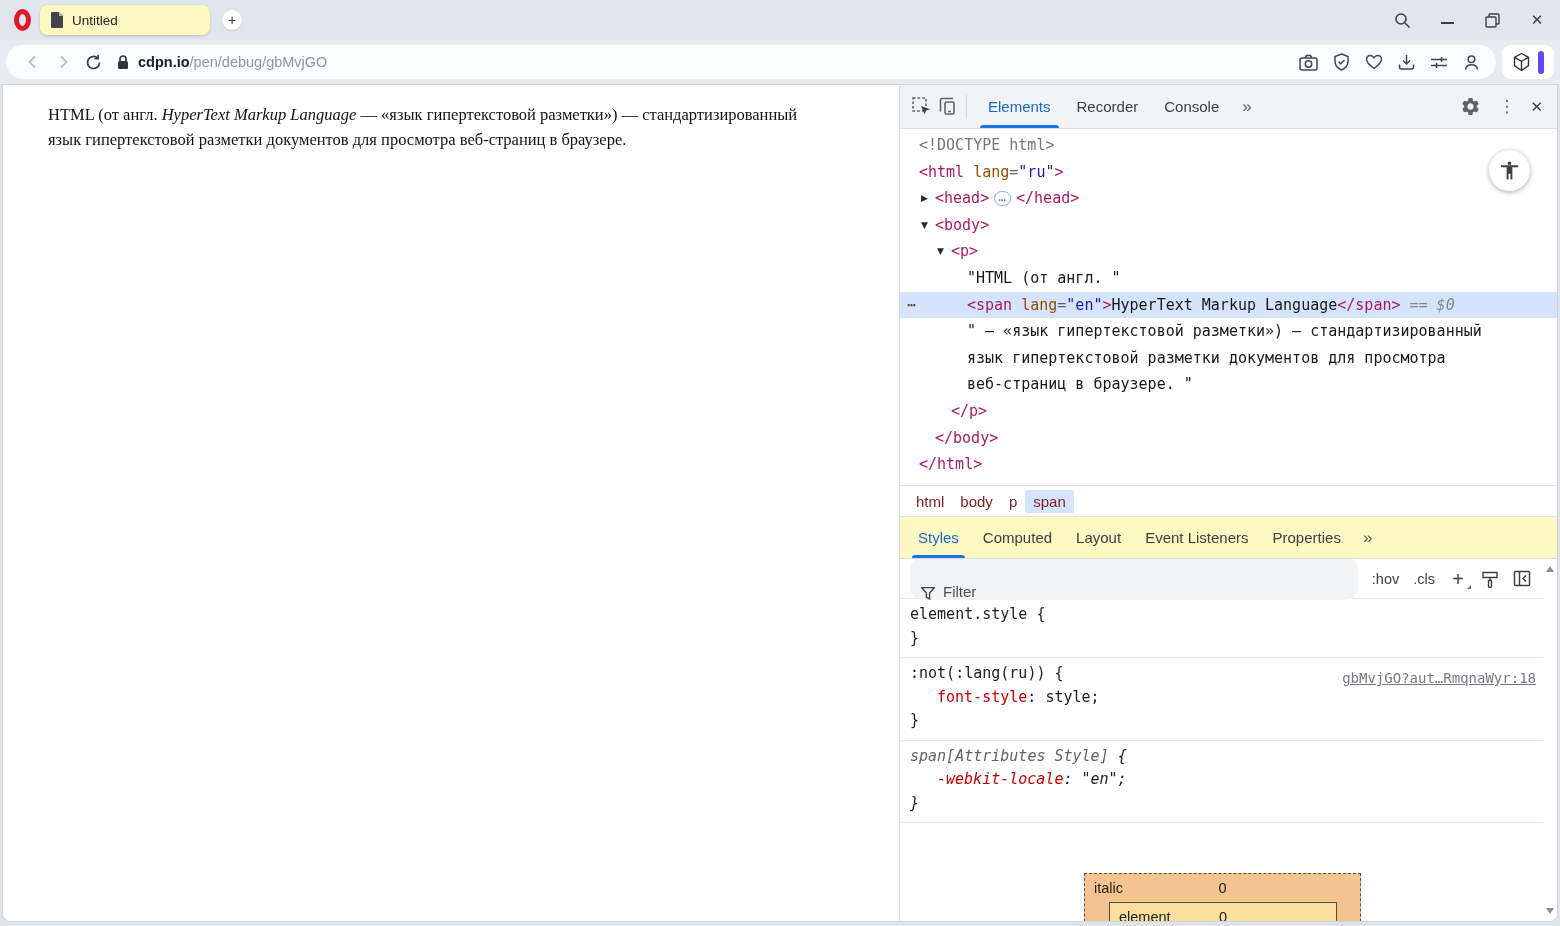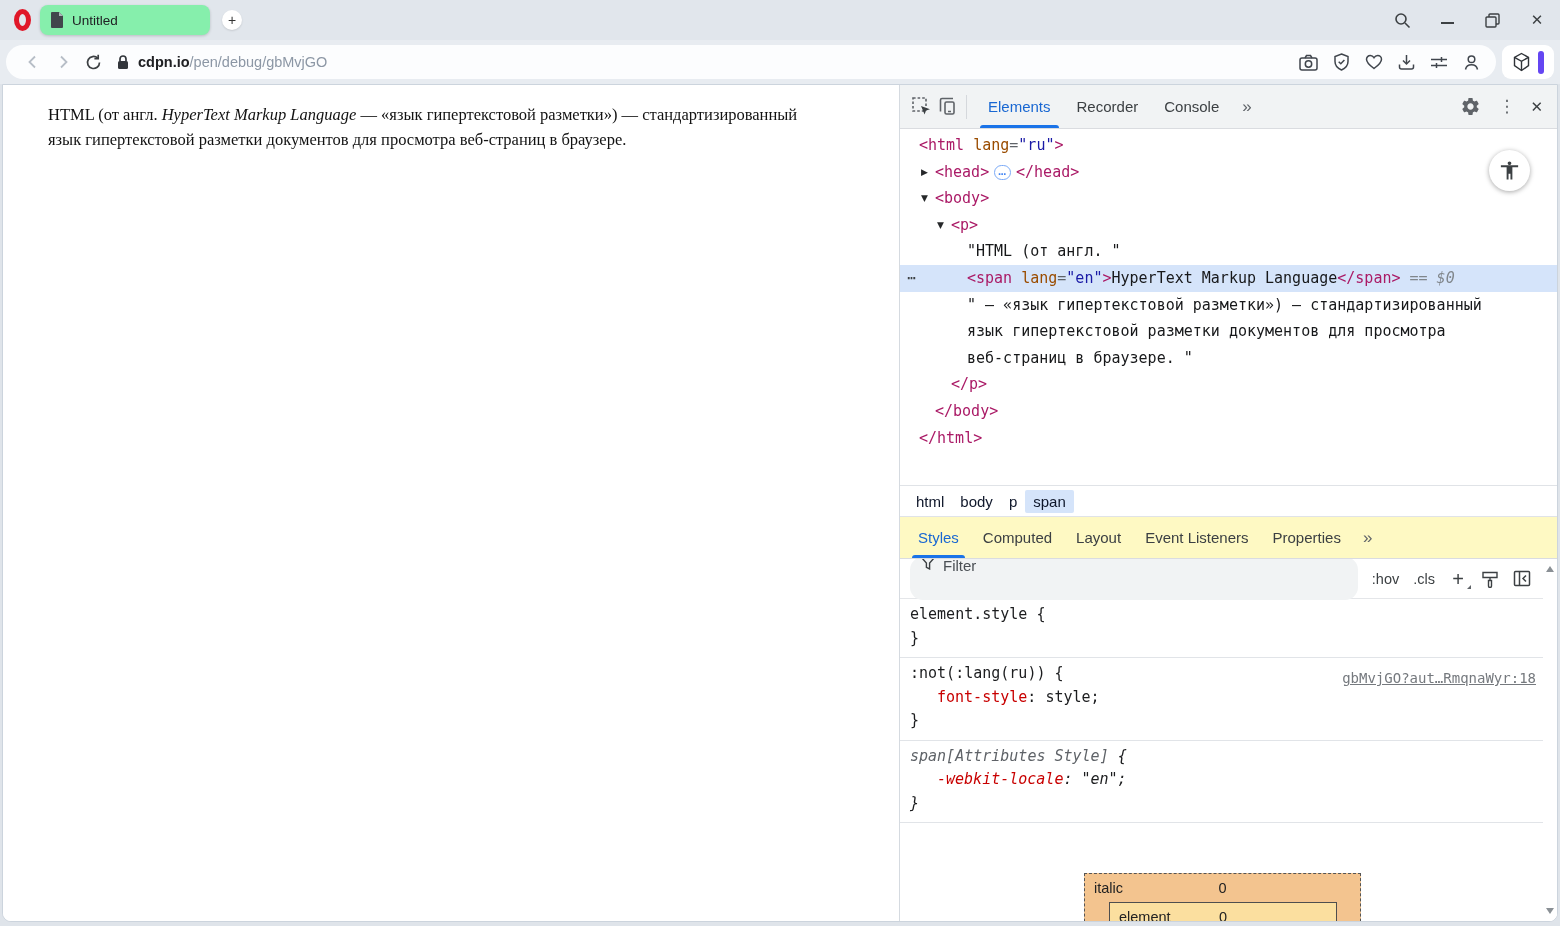--- a/index.html
+++ b/index.html
@@ -2,21 +2,21 @@
 <html><head>
 <meta charset="utf-8">
 <style>
   * { margin:0; padding:0; box-sizing:border-box; }
   html,body { width:1560px; height:926px; overflow:hidden; }
   body { background:#dfe4ea; font-family:"Liberation Sans", sans-serif; }
 
   
   .titlebar { height:40px; display:flex; align-items:center; padding:0 14px 0 10px; background:#e1e6ec; }
   .opera-logo { width:17px; height:22px; border:5px solid #e01728; border-radius:50%; margin:0 9px 0 4px; }
-  .tab { width:170px; height:30px; background:#86efac; border-radius:8px; box-shadow:0 1px 3px rgba(0,0,0,.18);
+  .tab { width:170px; height:30px; background:#fef9c3; border-radius:8px; box-shadow:0 1px 3px rgba(0,0,0,.18);
          display:flex; align-items:center; gap:8px; padding:0 10px; }
   .tab-title { font-size:13.5px; color:#202124; }
   .newtab-btn { width:20px; height:20px; margin-left:12px; background:#fff; border-radius:50%;
                 display:flex; align-items:center; justify-content:center; font-size:14px; color:#333; box-shadow:0 1px 2px rgba(0,0,0,.12);}
   .tb-right { margin-left:auto; display:flex; align-items:center; gap:27px; }
   .win-btn { display:flex; align-items:center; justify-content:center; width:18px; height:18px; color:#3c4043; }
   .minimize-bar { width:13px; height:2px; background:#3c4043; margin-top:6px;}
   .close-glyph { font-size:15px; color:#3c4043; }
 
   
@@ -71,34 +71,34 @@
   .c-val { color:#1a1aa6; }
   .c-plain { color:#17181a; }
   .c-eq { color:#80868b; font-style:italic; }
   .c-ellipsis { display:inline-block; color:#4285f4; border:1px solid #7baaf7; border-radius:8px;
                 background:#fff; line-height:10px; font-size:13px; padding:0 3px 3px 3px; margin:0 5px; vertical-align:2px; letter-spacing:1px;}
   .ally-btn { position:absolute; right:27px; top:21px; width:41px; height:41px; border-radius:50%;
               background:#fff; box-shadow:0 1px 5px rgba(0,0,0,.35); display:flex; align-items:center; justify-content:center; }
 
   
   .breadcrumbs { height:31px; flex:0 0 31px; border-top:1px solid #e0e3e7; display:flex; align-items:center; padding-left:8px; }
-  .crumb { padding:3px 8px; font-size:15px; color:#0f172a; border-radius:2px; }
+  .crumb { padding:3px 8px; font-size:15px; color:#7f1d1d; border-radius:2px; }
   .crumb.selected { background:#d5e4fa; }
 
   
   .styles-tabbar { height:43px; flex:0 0 43px; background:#fef9c3; border-top:1px solid #e0e3e7; border-bottom:1px solid #dadce0;
                    display:flex; align-items:center; padding-left:6px; }
   .st-tab { padding:0 12px; height:100%; display:flex; align-items:center; position:relative; color:#3c4043; font-size:15px; white-space:nowrap;}
   .st-tab.active { color:#1967d2; }
   .st-tab.active::after { content:''; position:absolute; left:6px; right:6px; bottom:0; height:3px; background:#1a73e8; border-radius:3px 3px 0 0; }
 
   
   .styles-body { flex:1; position:relative; display:flex; flex-direction:column; overflow:hidden; background:#fff; }
   .filter-row { height:40px; flex:0 0 40px; display:flex; align-items:center; padding:0 26px 0 10px; border-bottom:1px solid #e4e6e9; gap:14px;}
-  .filter-pill { flex:1; height:43px; background:#f1f3f4; border-radius:13px; display:flex; align-items:flex-start; padding:0 11px; gap:8px; }
+  .filter-pill { flex:1; height:43px; background:#f1f3f4; border-radius:13px; display:flex; align-items:flex-end; padding:0 11px; gap:8px; }
   .filter-pill input { border:none; outline:none; background:transparent; font-size:15px; color:#202124; width:100%; font-family:"Liberation Sans",sans-serif;}
   .filter-pill input::placeholder { color:#4a4f54; opacity:1; }
   .state-btn { font-size:14.5px; color:#3c4043; }
   .plus-btn { font-size:20px; color:#3c4043; position:relative; width:18px; text-align:center; line-height:18px;}
   .plus-btn::after { content:''; position:absolute; right:-4px; bottom:-1px; border-left:4px solid transparent; border-bottom:4px solid #5f6368; }
 
   .styles-content { flex:1; position:relative; overflow:hidden; }
   .rule { border-bottom:1px solid #e1e4e8; padding:4px 21px 7px 10px;
           font-family:"DejaVu Sans Mono", monospace; font-size:15px; line-height:23.5px; color:#1c1d1f; }
   .rline.head { position:relative; }
@@ -273,20 +273,21 @@
           <svg width="21" height="21" viewBox="0 0 24 24">
               <path fill="#5f6368" d="M19.14 12.94c.04-.3.06-.61.06-.94 0-.32-.02-.64-.07-.94l2.03-1.58c.18-.14.23-.41.12-.61l-1.92-3.32c-.12-.22-.37-.29-.59-.22l-2.39.96c-.5-.38-1.03-.7-1.62-.94l-.36-2.54c-.04-.24-.24-.41-.48-.41h-3.84c-.24 0-.43.17-.47.41l-.36 2.54c-.59.24-1.13.57-1.62.94l-2.39-.96c-.22-.08-.47 0-.59.22L2.74 8.87c-.12.21-.08.47.12.61l2.03 1.58c-.05.3-.09.63-.09.94s.02.64.07.94l-2.03 1.58c-.18.14-.23.41-.12.61l1.92 3.32c.12.22.37.29.59.22l2.39-.96c.5.38 1.03.7 1.62.94l.36 2.54c.05.24.24.41.48.41h3.84c.24 0 .44-.17.47-.41l.36-2.54c.59-.24 1.13-.56 1.62-.94l2.39.96c.22.08.47 0 .59-.22l1.92-3.32c.12-.22.07-.47-.12-.61l-2.01-1.58zM12 15.6c-1.98 0-3.6-1.62-3.6-3.6s1.62-3.6 3.6-3.6 3.6 1.62 3.6 3.6-1.62 3.6-3.6 3.6z"></path>
             </svg>
         </div>
         <div class="kebab">⋮</div>
         <div class="dt-close">✕</div>
       </div>
     </div>
 
     <div class="dom-tree" id="dom-tree">
+        <div class="dom-row" style="padding-left: 19px;"><span class="c-doctype">&lt;!DOCTYPE html&gt;</span></div>
         <div class="dom-row" style="padding-left: 19px;"><span class="c-tag">&lt;html</span><span class="c-attr"> lang</span><span class="c-punct">=</span><span class="c-val">"ru"</span><span class="c-tag">&gt;</span></div>
         <div class="dom-row" style="padding-left: 35px;"><span class="tri">▶</span><span class="c-tag">&lt;head&gt;</span><span class="c-ellipsis">…</span><span class="c-tag">&lt;/head&gt;</span></div>
         <div class="dom-row" style="padding-left: 35px;"><span class="tri">▼</span><span class="c-tag">&lt;body&gt;</span></div>
         <div class="dom-row" style="padding-left: 51px;"><span class="tri">▼</span><span class="c-tag">&lt;p&gt;</span></div>
         <div class="dom-row" style="padding-left: 67px;"><span class="c-plain">"HTML (от англ. "</span></div>
         <div class="dom-row selected" style="padding-left: 67px;"><span class="gutter">⋯</span><span class="c-tag">&lt;span</span><span class="c-attr"> lang</span><span class="c-punct">=</span><span class="c-val">"en"</span><span class="c-tag">&gt;</span><span class="c-plain">HyperText Markup Language</span><span class="c-tag">&lt;/span&gt;</span><span class="c-eq"> == $0</span></div>
         <div class="dom-row" style="padding-left: 67px;"><span class="c-plain">" — «язык гипертекстовой разметки») — стандартизированный</span></div>
         <div class="dom-row" style="padding-left: 67px;"><span class="c-plain">язык гипертекстовой разметки документов для просмотра</span></div>
         <div class="dom-row" style="padding-left: 67px;"><span class="c-plain">веб-страниц в браузере. "</span></div>
         <div class="dom-row" style="padding-left: 51px;"><span class="c-tag">&lt;/p&gt;</span></div>

